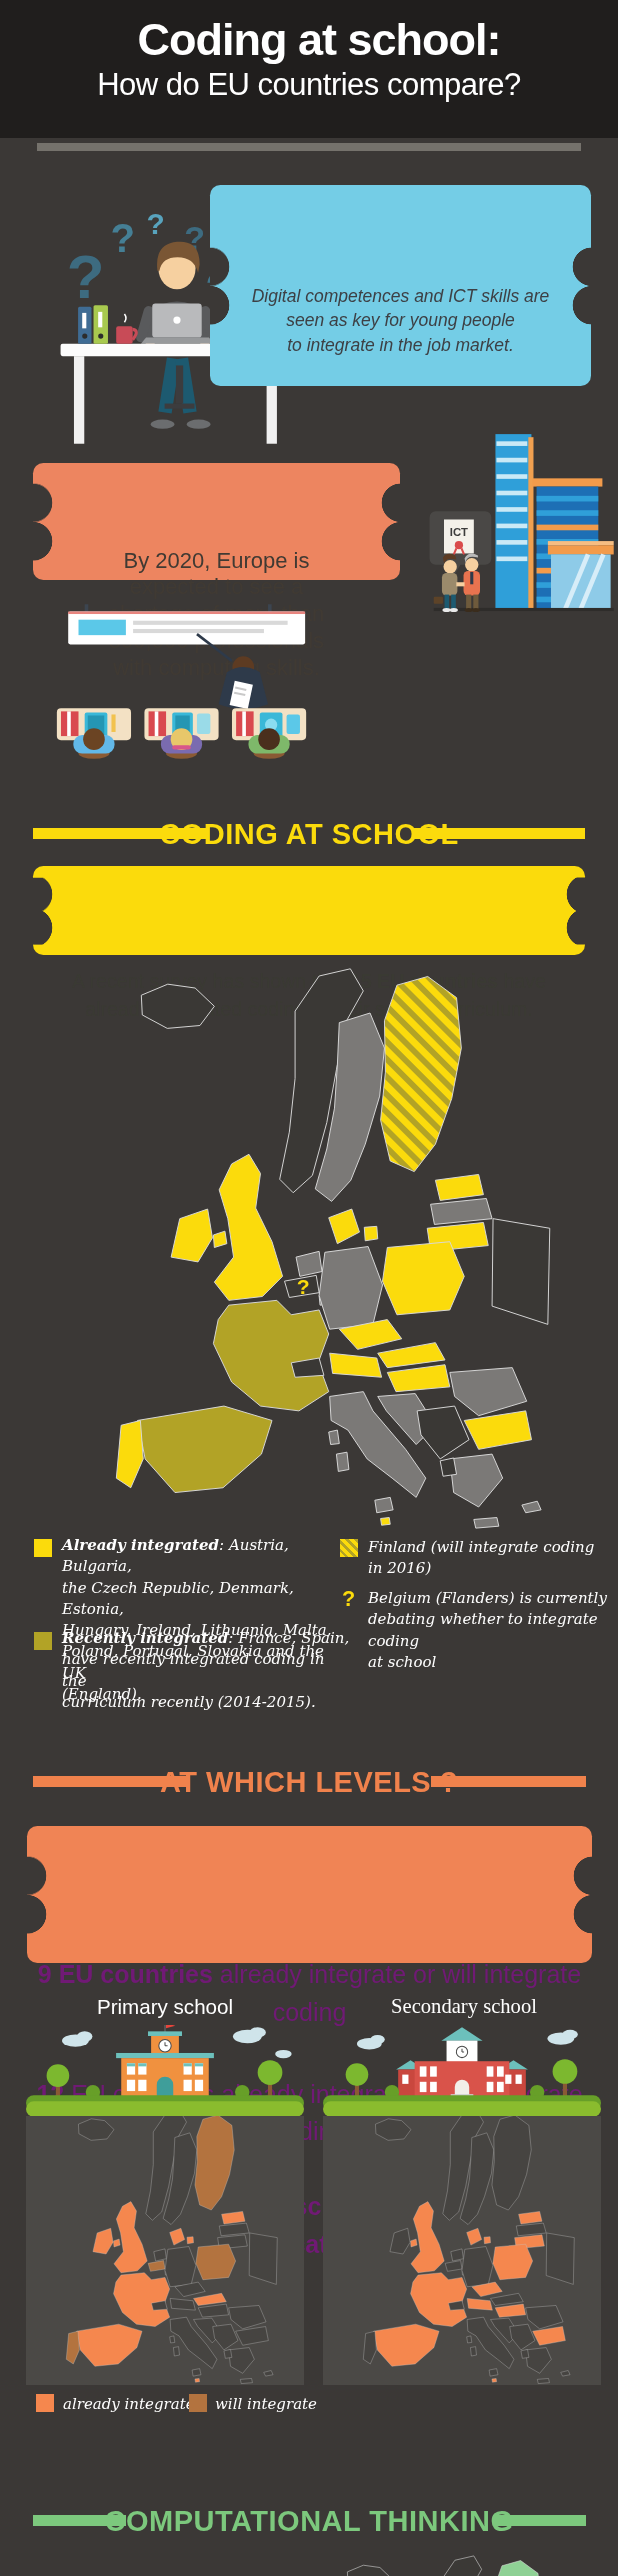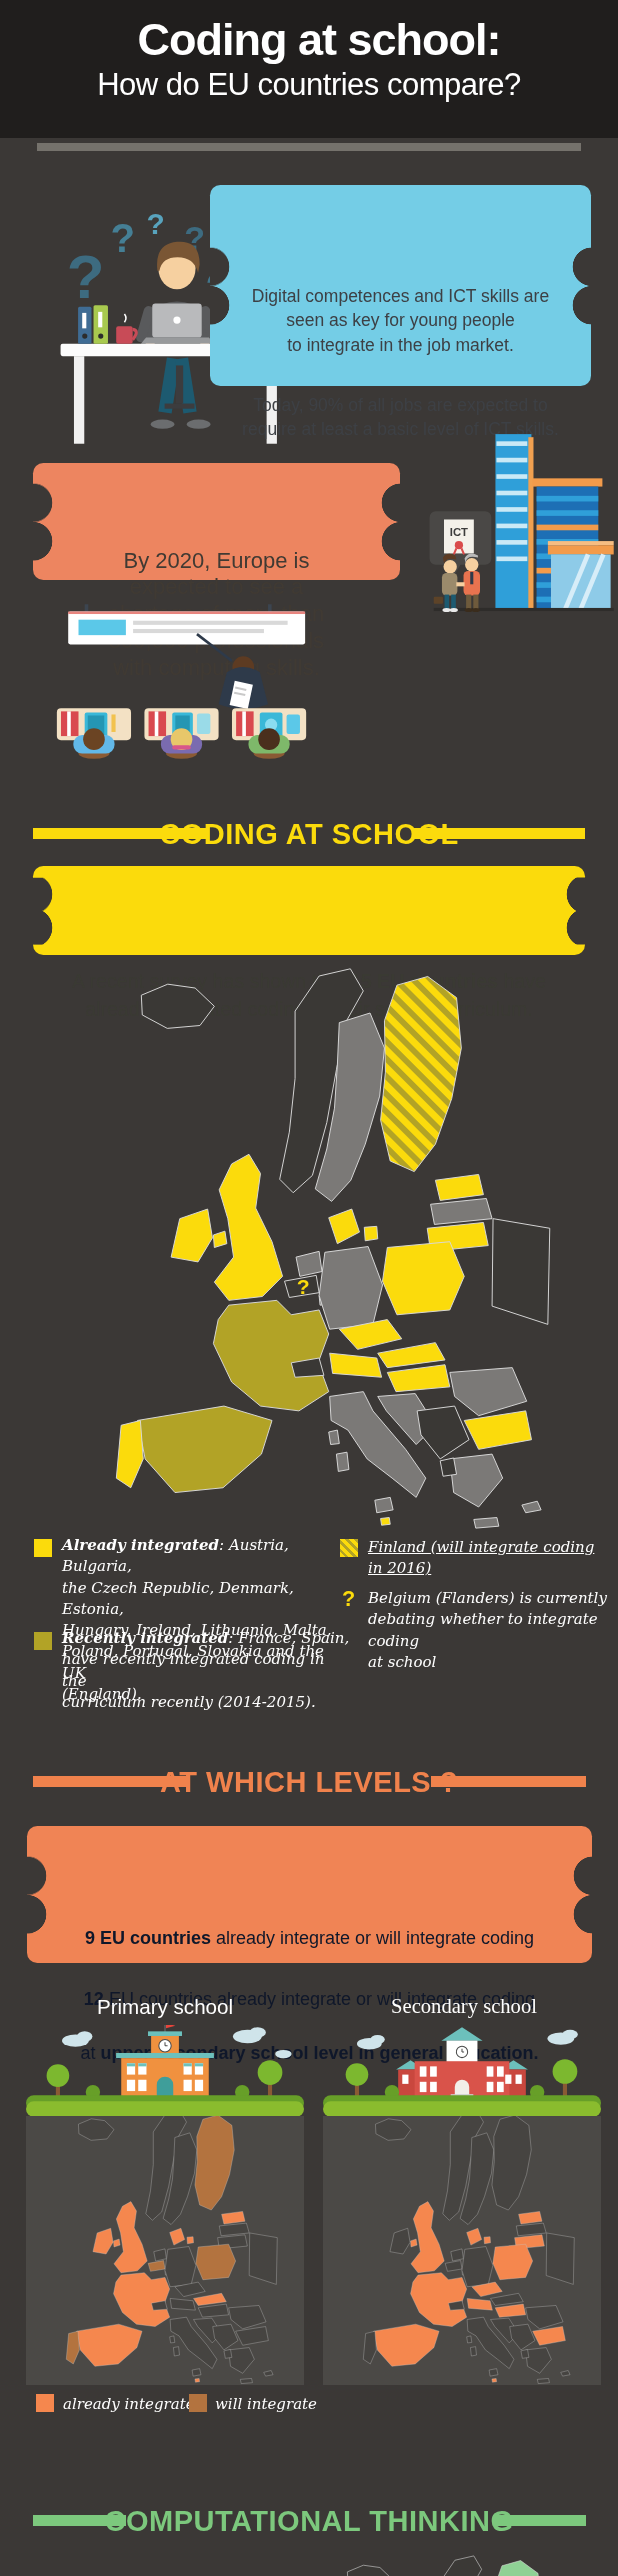--- a/index.html
+++ b/index.html
@@ -85,28 +85,26 @@
       <rect x="111" y="256" width="8" height="30" fill="#ffffff"></rect>
       <circle cx="116" cy="303" r="5" fill="#2c2c2c"></circle>
     </g>
     <g>
       <rect x="146" y="284" width="32" height="34" rx="4" fill="#c84b57"></rect>
       <path d="M178,290 q14,2 0,20" stroke="#c84b57" stroke-width="6" fill="none"></path>
       <path d="M162,276 q6,-8 0,-16" stroke="#ffffff" stroke-width="3" fill="none"></path>
     </g>
   </svg>
 
-  <div class="bubble" style="left:210px;top:185px;width:381px;height:201px;background:#74cde6;font-size:17.5px;line-height:1.4;">
+  <div class="bubble" style="left:210px;top:185px;width:381px;height:201px;background:#74cde6;font-size:17.5px;line-height:1.4;font-style:italic;">
     <div class="notch left"></div>
     <div class="notch right"></div>
     <p style="margin-top:25px;">Digital competences and ICT skills are
 seen as key for young people
 to integrate in the job market.</p>
-    <p style="margin-top:11.3px;">Today, 90% of all jobs are expected to
-require at least a basic level of ICT skills.</p>
   </div>
 
   <div class="bubble" style="left:33px;top:463px;width:367px;height:117px;background:#ed8560;font-size:22px;line-height:1.22;color:#403a33;">
     <div class="notch left"></div>
     <div class="notch right"></div>
     <p style="margin-top:4.1px;">By 2020, Europe is
 expected to see a
 shortage of more than
 800,000 professionals
 with computing skills.</p>
@@ -294,32 +292,32 @@
 Hungary, Ireland, Lithuania, Malta,
 Poland, Portugal, Slovakia and the UK
 (England).</span></div>
 
   <div class="sw" style="left:34px;top:1632px;background:#b2a326;"></div>
   <div class="legend-text rich" style="left:62px;top:1628px;width:289px;"><span style="font-weight: 700;">Recently integrated</span><span>: France, Spain,
 have recently integrated coding in the
 curriculum recently (2014-2015).</span></div>
 
   <div class="sw" style="left:340px;top:1539px;background:repeating-linear-gradient(45deg,#fbdb0c 0 3.6px,#b2a326 3.6px 6.2px);"></div>
-  <div class="legend-text" style="left:368px;top:1537px;width:237px;text-decoration:underline;">Finland (will integrate coding in 2016)</div>
+  <div class="legend-text" style="left:368px;top:1537px;width:237px;">Finland (will integrate coding in 2016)</div>
 
   <div style="position:absolute;left:342px;top:1586px;color:#fbdb0c;font-size:21.6px;font-weight:700;">?</div>
   <div class="legend-text" style="left:368px;top:1588px;width:242px;">Belgium (Flanders) is currently
 debating whether to integrate coding
 at school</div>
 
   <div class="sec-title" style="top:1766px;color:#f0824c;">AT WHICH LEVELS ?</div>
   <div class="bar" style="left:33px;top:1776px;width:155px;background:#f0824c;"></div>
   <div class="bar" style="left:431px;top:1776px;width:155px;background:#f0824c;"></div>
 
-  <div class="bubble" style="left:27px;top:1826px;width:565px;height:137px;background:#f08455;font-size:18px;line-height:1.5;color:#0f172a;">
+  <div class="bubble" style="left:27px;top:1826px;width:565px;height:137px;background:#f08455;font-size:25px;line-height:1.5;color:#701a75;">
     <div class="notch left"></div>
     <div class="notch right"></div>
     <p class="rich" style="margin-top:17.5px;"><span style="font-weight: 700;">9 EU countries</span><span> already integrate or will integrate coding</span></p>
     <p class="rich" style="margin-top:7.2px;"><span style="font-weight: 700;">12</span><span> EU countries already integrate or will integrate coding</span></p>
     <p class="rich"><span>at </span><span style="font-weight: 700;">upper secondary school level in general education.</span></p>
   </div>
 
   <div class="school-label" style="left:26px;top:1995px;width:278px;">Primary school</div>
   <div class="school-label" style="left:325px;top:1995px;width:278px;font-family:Liberation Serif, serif;">Secondary school</div>
 

